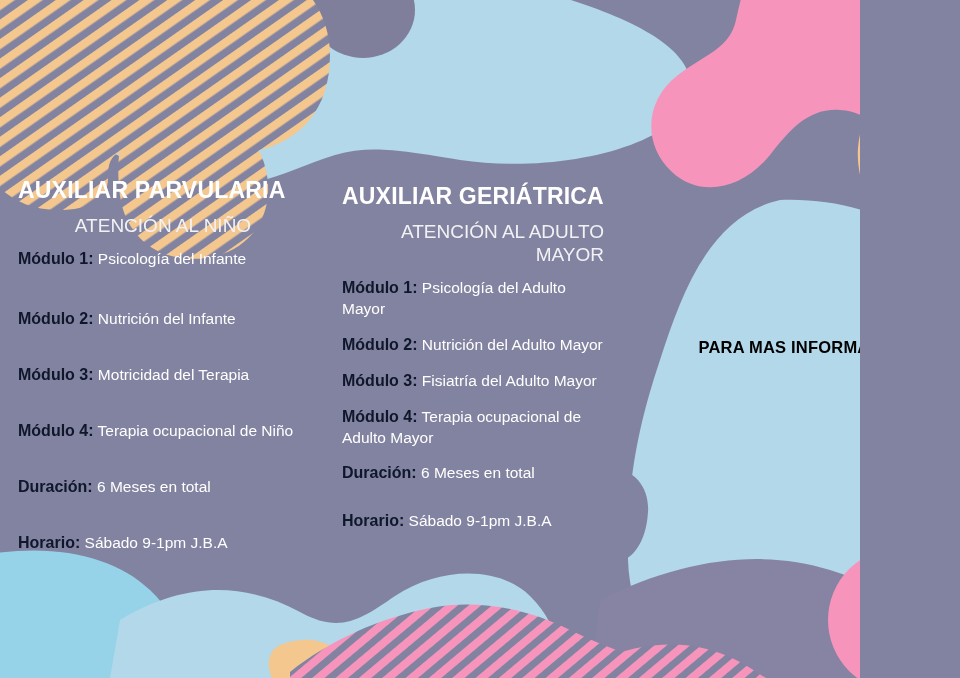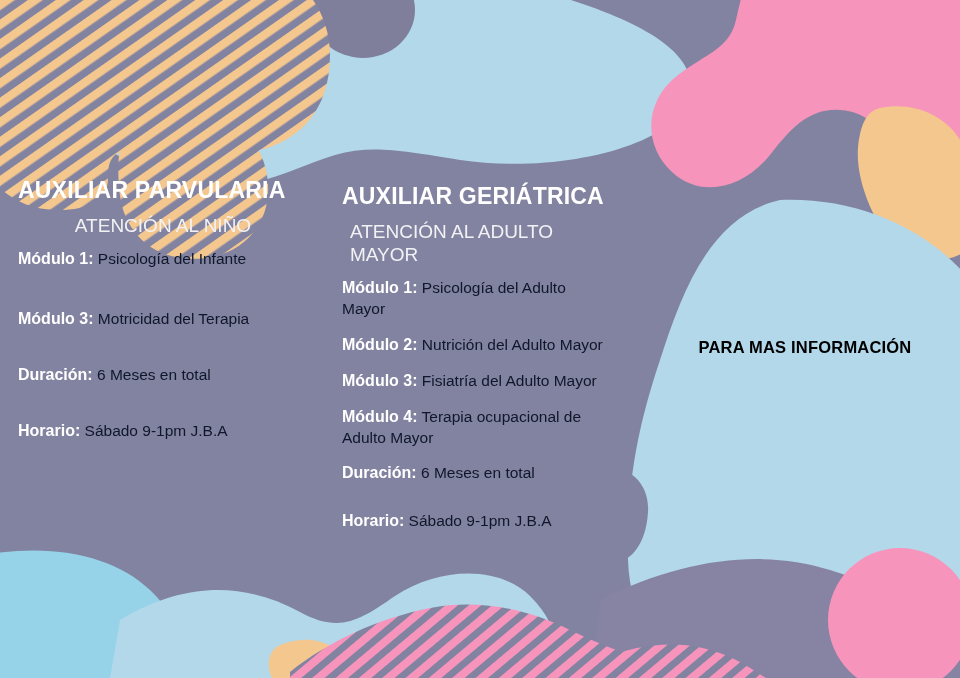--- a/index.html
+++ b/index.html
@@ -5,21 +5,21 @@
   html, body {
     margin: 0;
     padding: 0;
     background: #8283a0;
   }
   body {
     font-family: "Liberation Sans", sans-serif;
   }
   #poster {
     position: relative;
-    width: 960px;
+    width: 860px;
     height: 678px;
     overflow: hidden;
     background: #8283a0;
   }
   .layer {
     position: absolute;
     top: 0; left: 0;
     width: 960px;
     height: 678px;
     pointer-events: none;
@@ -49,34 +49,34 @@
   }
   .course-sub {
     color: #f2f2f5;
     font-size: 19px;
     font-weight: normal;
     text-align: center;
     line-height: 1.2;
     margin: 12px 0 10px 0;
   }
   #col-parvularia .course-sub { text-align: center; padding-right: 30px; }
-  #col-geriatrica .course-sub { text-align: left; padding: 0 8px; }
+  #col-geriatrica .course-sub { text-align: right; padding: 0 8px; }
 
   .item {
     color: #ffffff;
     font-size: 15.5px;
     line-height: 1.35;
     margin: 0;
   }
   .item .k {
-    color: #ffffff;
+    color: #0f172a;
     font-weight: bold;
     font-size: 16px;
   }
-  .item .v { color: #0f172a; font-weight: normal; }
+  .item .v { color: #ffffff; font-weight: normal; }
 
   
   #col-parvularia .item { margin-bottom: 34px; }
   #col-parvularia .item:last-child { margin-bottom: 0; }
   #col-parvularia #p-duracion { margin-top: 4px; }
   #col-parvularia #p-horario { margin-top: 6px; }
   #col-parvularia #p-m1 { margin-bottom: 38px; }
 
   
   #col-geriatrica .item { margin-bottom: 14px; }
@@ -170,22 +170,30 @@
 
     <div class="col" id="col-parvularia">
       <div class="course-title">AUXILIAR PARVULARIA</div>
       <div class="course-sub">ATENCIÓN AL NIÑO</div>
 
       <p class="item" id="p-m1">
         <span class="k">Módulo 1:</span>
         <span class="v">Psicología del Infante</span>
       </p>
       <p class="item">
+        <span class="k">Módulo 2:</span>
+        <span class="v">Nutrición del Infante</span>
+      </p>
+      <p class="item">
         <span class="k">Módulo 3:</span>
         <span class="v">Motricidad del Terapia</span>
+      </p>
+      <p class="item">
+        <span class="k">Módulo 4:</span>
+        <span class="v">Terapia ocupacional de Niño</span>
       </p>
       <p class="item" id="p-duracion">
         <span class="k">Duración:</span>
         <span class="v">6 Meses en total</span>
       </p>
       <p class="item" id="p-horario">
         <span class="k">Horario:</span>
         <span class="v">Sábado 9-1pm J.B.A</span>
       </p>
     </div>

